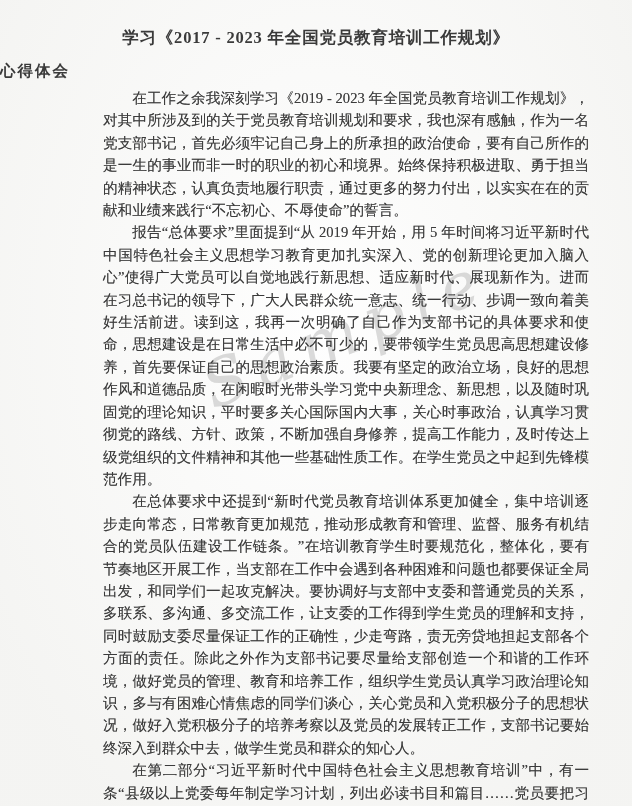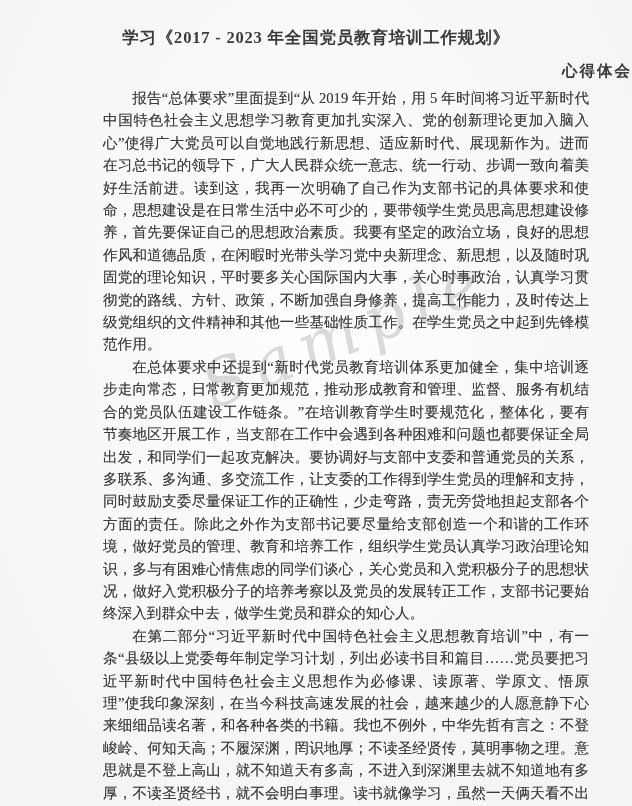--- a/index.html
+++ b/index.html
@@ -29,26 +29,25 @@
     font-weight: 600;
     letter-spacing: 0.8px;
     color: #3a3a3a;
   }
   .doc-subtitle {
     position: absolute;
     top: 61px;
     left: 0;
     right: 0;
     margin: 0;
-    text-align: right;
+    text-align: left;
     font-size: 15.5px;
     font-weight: 600;
     letter-spacing: 2px;
     color: #3a3a3a;
-    padding-left: 28px;
   }
   .doc-body {
     position: absolute;
     top: 87px;
     left: 103px;
     width: 486px;
     font-size: 14.6px;
     line-height: 22.4px;
     text-align: justify;
     text-justify: inter-ideograph;
@@ -81,18 +80,19 @@
 
 <div class="page">
 
   <div class="watermark">Sample</div>
 
   <h1 class="doc-title">学习《2017 - 2023 年全国党员教育培训工作规划》</h1>
 
   <h2 class="doc-subtitle">心得体会</h2>
 
   <div class="doc-body">
+    <p>在工作之余我深刻学习《2019 - 2023 年全国党员教育培训工作规划》，对其中所涉及到的关于党员教育培训规划和要求，我也深有感触，作为一名党支部书记，首先必须牢记自己身上的所承担的政治使命，要有自己所作的是一生的事业而非一时的职业的初心和境界。始终保持积极进取、勇于担当的精神状态，认真负责地履行职责，通过更多的努力付出，以实实在在的贡献和业绩来践行“不忘初心、不辱使命”的誓言。</p>
     <p>报告“总体要求”里面提到“从 2019 年开始，用 5 年时间将习近平新时代中国特色社会主义思想学习教育更加扎实深入、党的创新理论更加入脑入心”使得广大党员可以自觉地践行新思想、适应新时代、展现新作为。进而在习总书记的领导下，广大人民群众统一意志、统一行动、步调一致向着美好生活前进。读到这，我再一次明确了自己作为支部书记的具体要求和使命，思想建设是在日常生活中必不可少的，要带领学生党员思高思想建设修养，首先要保证自己的思想政治素质。我要有坚定的政治立场，良好的思想作风和道德品质，在闲暇时光带头学习党中央新理念、新思想，以及随时巩固党的理论知识，平时要多关心国际国内大事，关心时事政治，认真学习贯彻党的路线、方针、政策，不断加强自身修养，提高工作能力，及时传达上级党组织的文件精神和其他一些基础性质工作。在学生党员之中起到先锋模范作用。</p>
     <p>在总体要求中还提到“新时代党员教育培训体系更加健全，集中培训逐步走向常态，日常教育更加规范，推动形成教育和管理、监督、服务有机结合的党员队伍建设工作链条。”在培训教育学生时要规范化，整体化，要有节奏地区开展工作，当支部在工作中会遇到各种困难和问题也都要保证全局出发，和同学们一起攻克解决。要协调好与支部中支委和普通党员的关系，多联系、多沟通、多交流工作，让支委的工作得到学生党员的理解和支持，同时鼓励支委尽量保证工作的正确性，少走弯路，责无旁贷地担起支部各个方面的责任。除此之外作为支部书记要尽量给支部创造一个和谐的工作环境，做好党员的管理、教育和培养工作，组织学生党员认真学习政治理论知识，多与有困难心情焦虑的同学们谈心，关心党员和入党积极分子的思想状况，做好入党积极分子的培养考察以及党员的发展转正工作，支部书记要始终深入到群众中去，做学生党员和群众的知心人。</p>
     <p>在第二部分“习近平新时代中国特色社会主义思想教育培训”中，有一条“县级以上党委每年制定学习计划，列出必读书目和篇目……党员要把习近平新时代中国特色社会主义思想作为必修课、读原著、学原文、悟原理”使我印象深刻，在当今科技高速发展的社会，越来越少的人愿意静下心来细细品读名著，和各种各类的书籍。我也不例外，中华先哲有言之：不登峻岭、何知天高；不履深渊，罔识地厚；不读圣经贤传，莫明事物之理。意思就是不登上高山，就不知道天有多高，不进入到深渊里去就不知道地有多厚，不读圣贤经书，就不会明白事理。读书就像学习，虽然一天俩天看不出什么太大的差别，但是日积月累、水滴石穿之后，就会发现读书与不读书的人就会有天壤之别。作为支部书记要鼓励广大学生党员勤读书，会读书在原著中吸取当代党的先进思想理论，读史使人明智，在贯通中西之中，深刻理解当下中国的国际形势和国际地位，从而建立自己的理想目标。当然，读书之间也要善于思考，学会反思，理论联系实际，不仅要从书本</p>
   </div>
 
 </div>
 
 </body></html>

